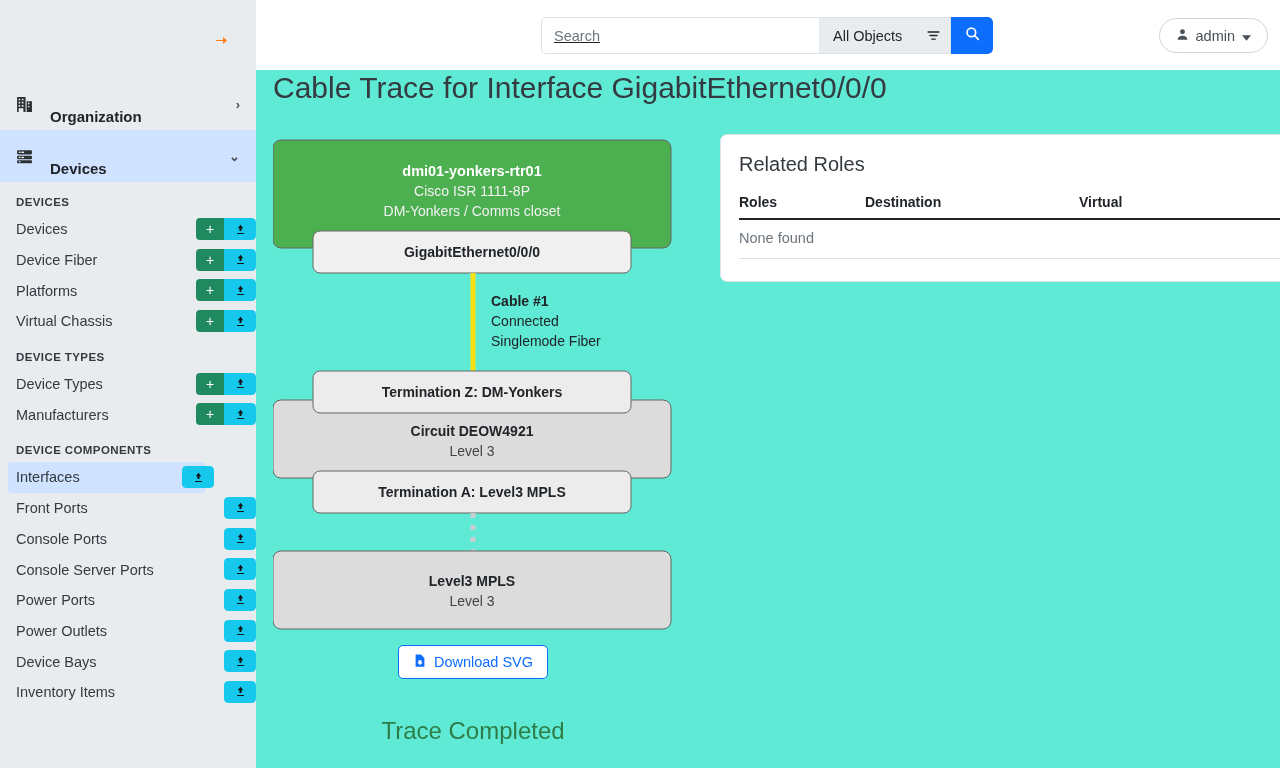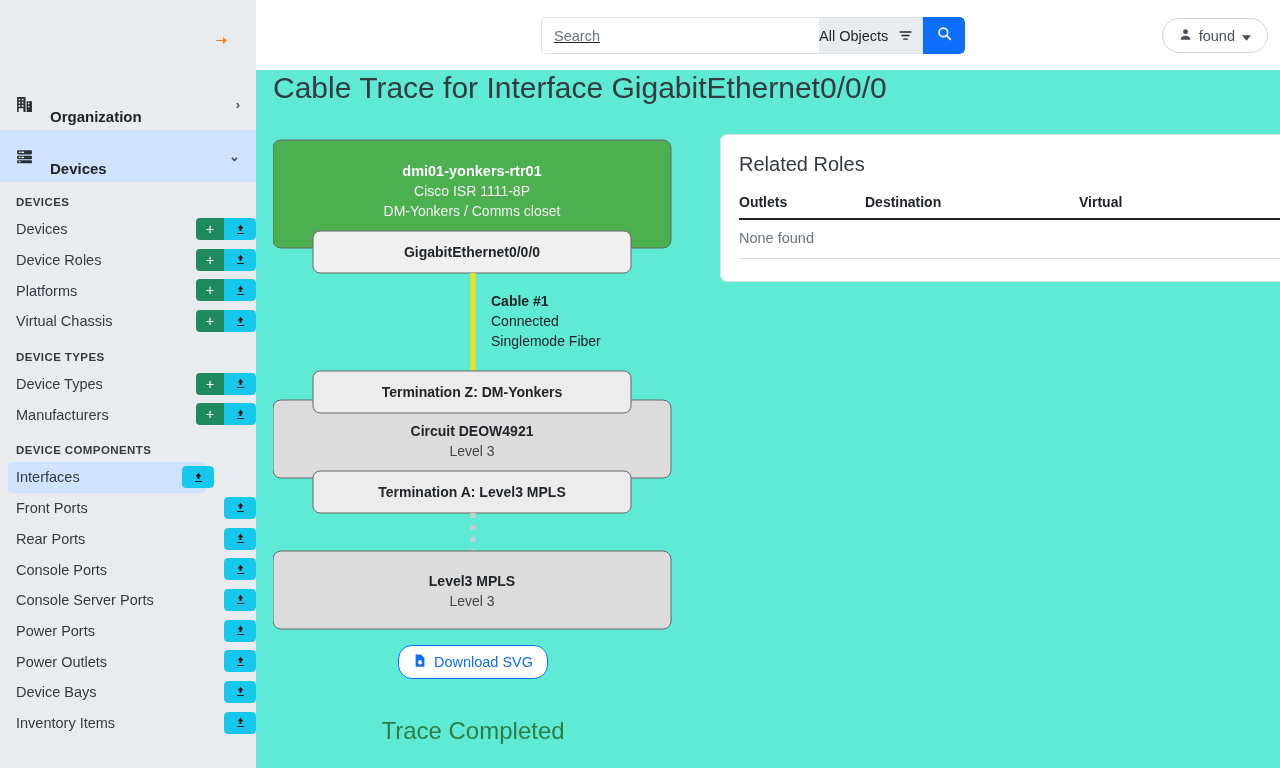--- a/index.html
+++ b/index.html
@@ -92,21 +92,21 @@
   .search-input {
     width: 278px; height: 37px;
     border: 1px solid #dee2e6; border-right: none;
     border-radius: 5px 0 0 5px;
     padding: 0 12px; font-size: 14.5px;
     color: #212529; outline: none; background: #fff; text-decoration: underline;
   }
   .search-input::placeholder { color: #6c757d; }
   .search-scope {
     display: flex; align-items: center; justify-content: center;
-    padding: 0 0; height: 37px;
+    padding: 0 14px; height: 37px;
     background: #e9ecef; border: 1px solid #dee2e6; border-left: none; border-right: none;
     font-size: 14.5px; color: #212529; white-space: nowrap;
   }
   .search-filter {
     display: flex; align-items: center; justify-content: center;
     width: 35px; height: 37px;
     background: #e9ecef; border: 1px solid #dee2e6; border-left: none;
     color: #212529;
   }
   .search-go {
@@ -142,21 +142,21 @@
   .trace-svg { display: block; }
 
   .download-row {
     margin-top: 14px;
     display: flex; justify-content: center;
     width: 400px;
   }
   .btn-download {
     display: inline-flex; align-items: center; gap: 7px;
     padding: 7px 14px;
-    border: 1px solid #0d6efd; border-radius: 14px;
+    border: 1px solid #0d6efd; border-radius: 5px;
     background: #fff; color: #0d6efd;
     font-size: 14.5px; cursor: pointer;
   }
   .trace-status {
     width: 400px;
     text-align: center;
     margin-top: 38px;
     font-size: 24px; font-weight: 400;
     color: #2e7d47;
   }
@@ -231,21 +231,21 @@
     <span class="btn-stack">
       <span class="btn-add">+</span>
       <span class="btn-imp">
         <svg width="11" height="11" viewBox="0 0 16 16" fill="#111" aria-hidden="true">
             <path d="M8 1l4 5H9.5v4h-3V6H4l4-5zM3 13h10v1.6H3V13z"></path>
           </svg>
       </span>
     </span>
   </div>
   <div class="nav-item">
-    <span class="ni-label">Device Roles</span>
+    <span class="ni-label">Device Fiber</span>
     <span class="btn-stack">
       <span class="btn-add">+</span>
       <span class="btn-imp">
         <svg width="11" height="11" viewBox="0 0 16 16" fill="#111" aria-hidden="true">
             <path d="M8 1l4 5H9.5v4h-3V6H4l4-5zM3 13h10v1.6H3V13z"></path>
           </svg>
       </span>
     </span>
   </div>
   <div class="nav-item">
@@ -301,30 +301,20 @@
     <span class="btn-stack only-imp">
       <span class="btn-imp">
         <svg width="11" height="11" viewBox="0 0 16 16" fill="#111" aria-hidden="true">
             <path d="M8 1l4 5H9.5v4h-3V6H4l4-5zM3 13h10v1.6H3V13z"></path>
           </svg>
       </span>
     </span>
   </div>
   <div class="nav-item">
     <span class="ni-label">Front Ports</span>
-    <span class="btn-stack only-imp">
-      <span class="btn-imp">
-        <svg width="11" height="11" viewBox="0 0 16 16" fill="#111" aria-hidden="true">
-            <path d="M8 1l4 5H9.5v4h-3V6H4l4-5zM3 13h10v1.6H3V13z"></path>
-          </svg>
-      </span>
-    </span>
-  </div>
-  <div class="nav-item">
-    <span class="ni-label">Rear Ports</span>
     <span class="btn-stack only-imp">
       <span class="btn-imp">
         <svg width="11" height="11" viewBox="0 0 16 16" fill="#111" aria-hidden="true">
             <path d="M8 1l4 5H9.5v4h-3V6H4l4-5zM3 13h10v1.6H3V13z"></path>
           </svg>
       </span>
     </span>
   </div>
   <div class="nav-item">
     <span class="ni-label">Console Ports</span>
@@ -411,21 +401,21 @@
     </div>
   </div>
 
   <div class="user-menu">
     <span>
       <svg width="13" height="13" viewBox="0 0 16 16" fill="#495057" aria-hidden="true">
         <circle cx="8" cy="4.6" r="3"></circle>
         <path d="M2 14.5c0-3.3 2.7-5 6-5s6 1.7 6 5H2z"></path>
       </svg>
     </span>
-    <span>found</span>
+    <span>admin</span>
     <span>
       <svg width="9" height="6" viewBox="0 0 10 6" fill="#495057" aria-hidden="true">
           <path d="M0 0h10L5 6z"></path>
         </svg>
     </span>
   </div>
 </div>
 
 <div id="main">
   <h1 class="page-title">Cable Trace for Interface GigabitEthernet0/0/0</h1>
@@ -494,21 +484,21 @@
 
       <div class="trace-status">Trace Completed</div>
     </div>
 
     <div class="paths-col">
       <div class="card">
         <h2 class="card-title">Related Roles</h2>
         <table class="paths">
           <thead>
             <tr>
-              <th class="c-origin">Outlets</th>
+              <th class="c-origin">Roles</th>
               <th class="c-dest">Destination</th>
               <th class="c-seg">Virtual</th>
             </tr>
           </thead>
           <tbody>
             <tr>
               <td colspan="3">None found</td>
             </tr>
           </tbody>
         </table>

